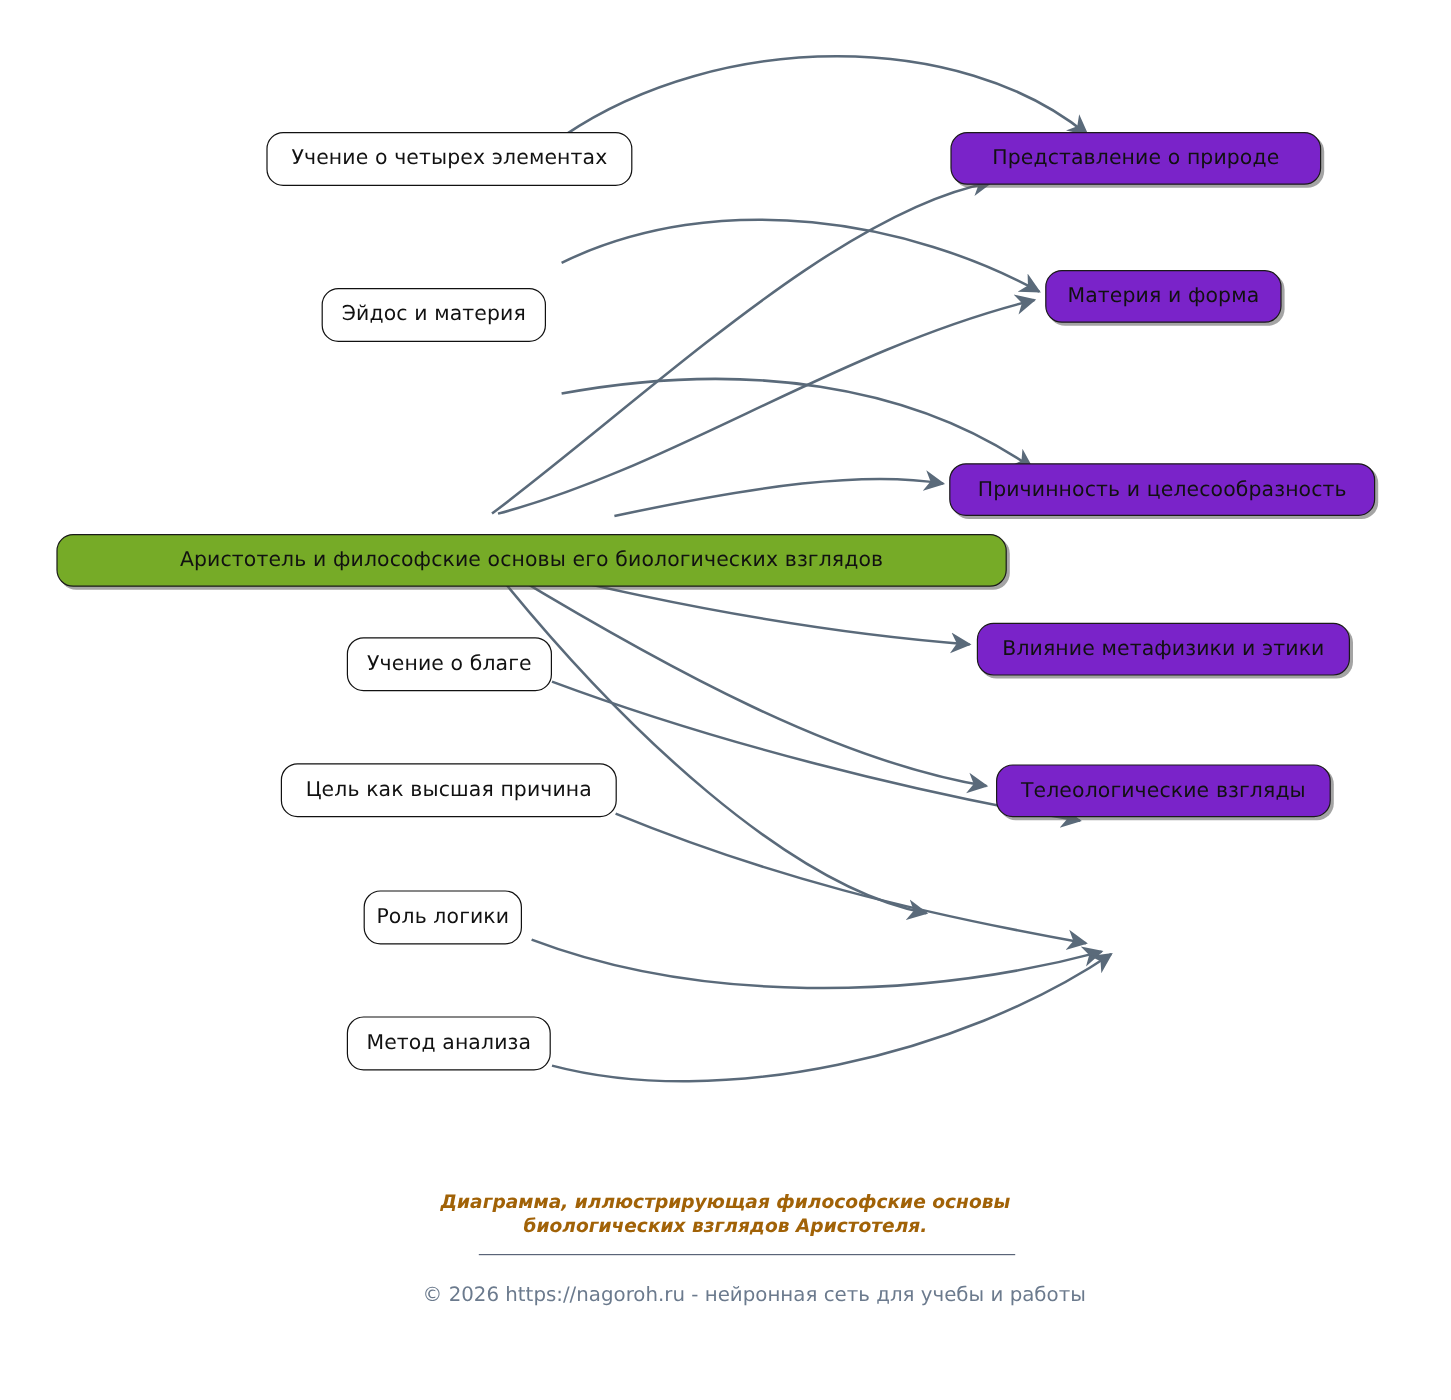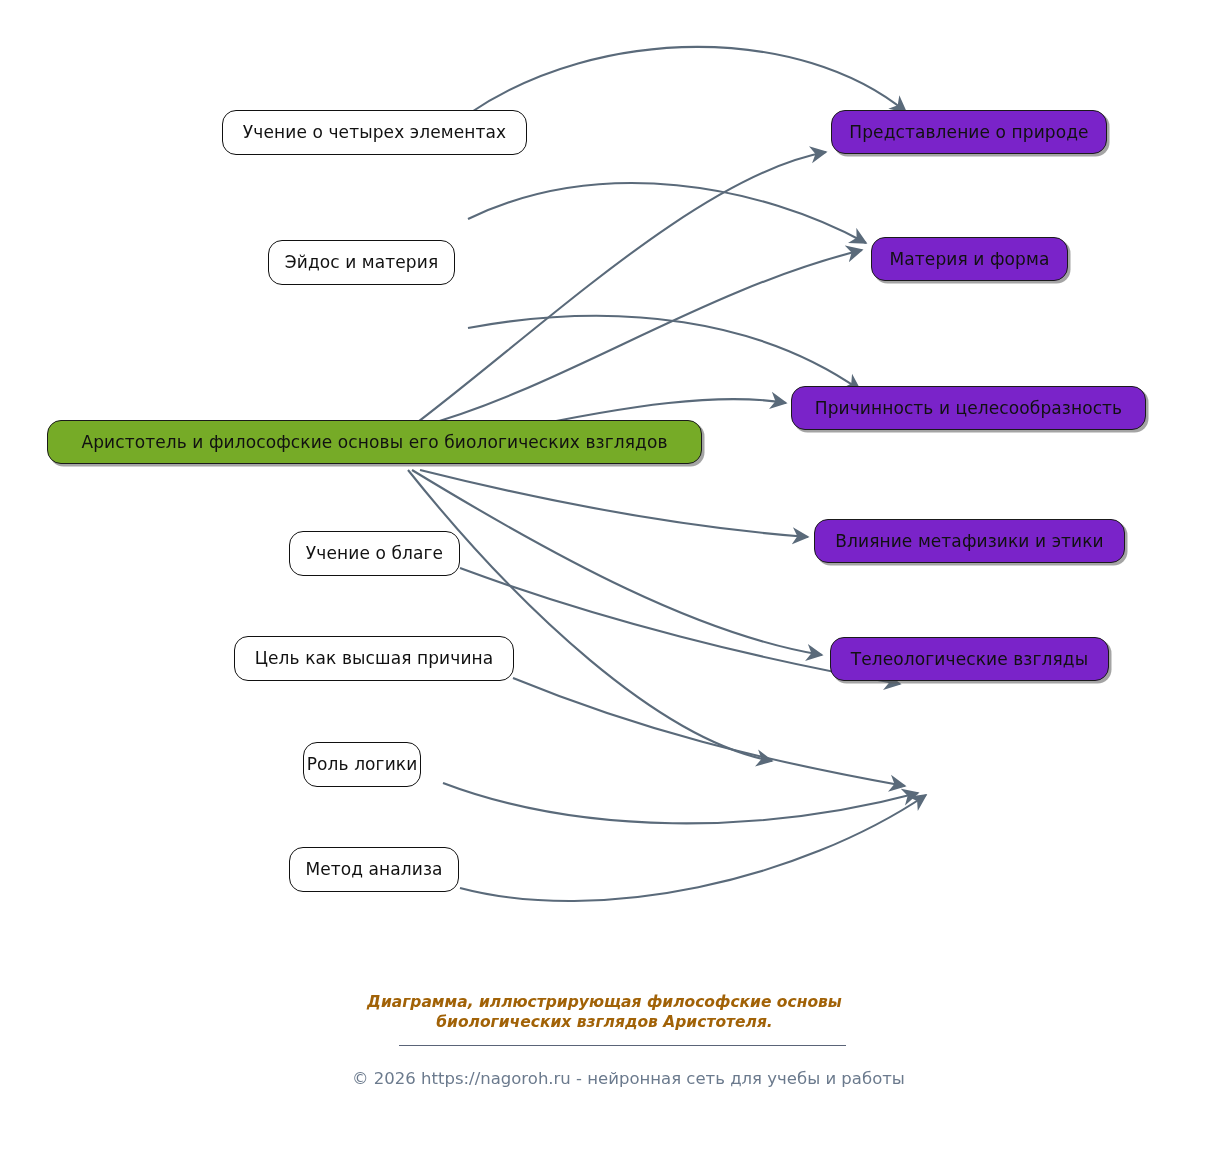--- a/index.html
+++ b/index.html
@@ -145,37 +145,37 @@
 
 
   <div class="node leaf" style="left:289px; top:531px; width:171px; height:45px;">
     <span class="label">Учение о благе</span>
   </div>
 
   <div class="node leaf" style="left:234px; top:636px; width:280px; height:45px;">
     <span class="label">Цель как высшая причина</span>
   </div>
 
-  <div class="node leaf" style="left:303px; top:742px; width:118px; height:45px;border-radius:14px;">
+  <div class="node leaf" style="left:303px; top:742px; width:132px; height:45px;border-radius:14px;">
     <span class="label">Роль логики</span>
   </div>
 
   <div class="node leaf" style="left:289px; top:847px; width:170px; height:45px;">
     <span class="label">Метод анализа</span>
   </div>
 
-  <div class="node root" style="left:47px; top:420px; width:655px; height:44px;">
+  <div class="node root" style="left:47px; top:445px; width:792px; height:44px;">
     <span class="label">Аристотель и философские основы его биологических взглядов</span>
   </div>
 
-  <div class="node concept" style="left:831px; top:110px; width:276px; height:44px;align-items:center;">
+  <div class="node concept" style="left:792px; top:110px; width:309px; height:44px;align-items:center;">
     <span class="label">Представление о природе</span>
   </div>
 
-  <div class="node concept" style="left:871px; top:237px; width:197px; height:44px;">
+  <div class="node concept" style="left:871px; top:225px; width:197px; height:44px;">
     <span class="label">Материя и форма</span>
   </div>
 
   <div class="node concept" style="left:791px; top:386px; width:355px; height:44px;">
     <span class="label">Причинность и целесообразность</span>
   </div>
 
   <div class="node concept" style="left:814px; top:519px; width:311px; height:44px;">
     <span class="label">Влияние метафизики и этики</span>
   </div>

